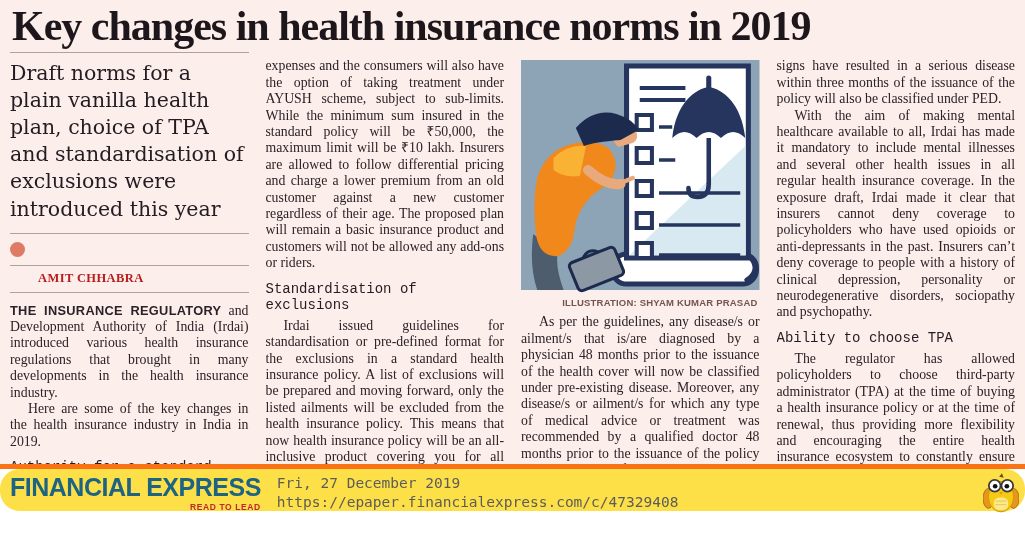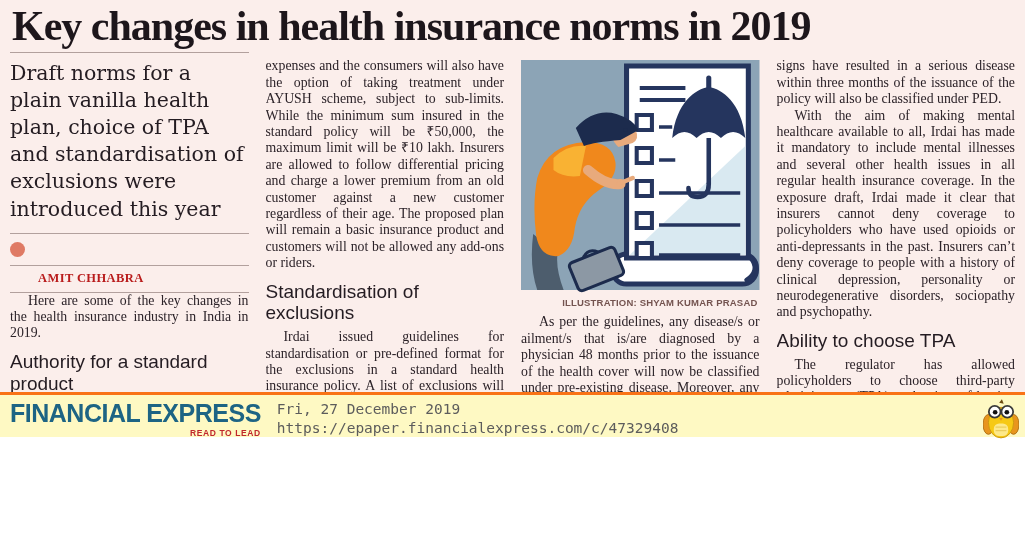--- a/index.html
+++ b/index.html
@@ -8,22 +8,22 @@
     font-family:"Liberation Serif", serif;
     background:#fff;
     color:#2b2228;
     overflow:hidden;
   }
   .page { width:1025px; height:558px; display:flex; flex-direction:column; }
 
   
   .article {
     background:#fbeeeb;
-    height:395px;
-    border-bottom:3px solid #f97316;
+    height:469px;
+    border-bottom:5px solid #f97316;
     padding:2px 10px 0 10px;
     overflow:hidden;
   }
   .headline {
     font-family:"Liberation Serif", serif;
     font-weight:700;
     font-size:42px;
     letter-spacing:-1px;
     color:#1d161b;
     line-height:1.15;
@@ -74,46 +74,47 @@
     text-align:justify;
     color:#2b2228;
   }
   .body-copy p.indent { text-indent:18px; }
   .lead-in {
     font-family:"Liberation Sans", sans-serif;
     font-weight:700; font-size:12.8px; letter-spacing:.3px;
   }
   .first-body { margin-top:10px; }
   .subhead {
-    font-family:Liberation Sans, sans-serif;
-    font-size:19px;
+    font-family:Liberation Mono, monospace;
+    font-size:14px;
     font-weight:400;
     color:#241c22;
     line-height:1.15;
     margin:9px 0 5px 0;
   }
 
   .illo-wrap { padding-top:6px; }
   .illo { display:block; width:100%; height:236px; }
   .illo-caption {
     font-family:"Liberation Sans", sans-serif;
     font-weight:700; font-size:9.5px; letter-spacing:.2px;
     color:#745450;
     text-align:right;
     padding:3px 2px 6px 0;
   }
 
   
   .footer {
     height:42px;
-    background:#fef9c3;
+    background:#fde047;
     display:flex;
     align-items:flex-start;
     padding:3px 6px 0 10px;
     gap:16px;
+    border-radius:20px;
   }
   .fe-logo { line-height:1; padding-top:3px; }
   .fe-logo .fe-name {
     font-family:"Liberation Sans", sans-serif;
     font-weight:700;
     font-size:25px;
     letter-spacing:-0.5px;
     color:#1d6484;
     white-space:nowrap;
   }
@@ -150,20 +151,21 @@
         <hr class="rule">
         <div class="standfirst">Draft norms for a plain vanilla health plan, choice of TPA and standardisation of exclusions were introduced this year</div>
         <hr class="rule">
         <div class="kicker">
           <span class="dot"></span>
         </div>
         <hr class="rule">
         <div class="byline">AMIT CHHABRA</div>
         <hr class="rule">
         <div class="body-copy">
+          <p class="first-body"><strong class="lead-in">THE INSURANCE REGULATORY</strong><span> and Development Authority of India (Irdai) introduced various health insurance regulations that brought in many developments in the health insurance industry.</span></p>
           <p class="indent">Here are some of the key changes in the health insurance industry in India in 2019.</p>
           <h2 class="subhead">Authority for a standard product</h2>
 
         </div>
       </div>
 
       <div class="col body-copy">
         <p style="margin-top:6px;">expenses and the consumers will also have the option of taking treatment under AYUSH scheme, subject to sub-limits. While the minimum sum insured in the standard policy will be ₹50,000, the maximum limit will be ₹10 lakh. Insurers are allowed to follow differential pricing and charge a lower premium from an old customer against a new customer regardless of their age. The proposed plan will remain a basic insurance product and customers will not be allowed any add-ons or riders.</p>
         <h2 class="subhead">Standardisation of exclusions</h2>
         <p class="indent">Irdai issued guidelines for standardisation or pre-defined format for the exclusions in a standard health insurance policy. A list of exclusions will be prepared and moving forward, only the listed ailments will be excluded from the health insurance policy. This means that now health insurance policy will be an all-inclusive product covering you for all possible health risks. Age-related ailments like knee-cap replacements, mental illness, cataract surgery, Alzheimer’s and Parkinson’s, etc., which were earlier excluded will now be covered by the insurance company.</p>

